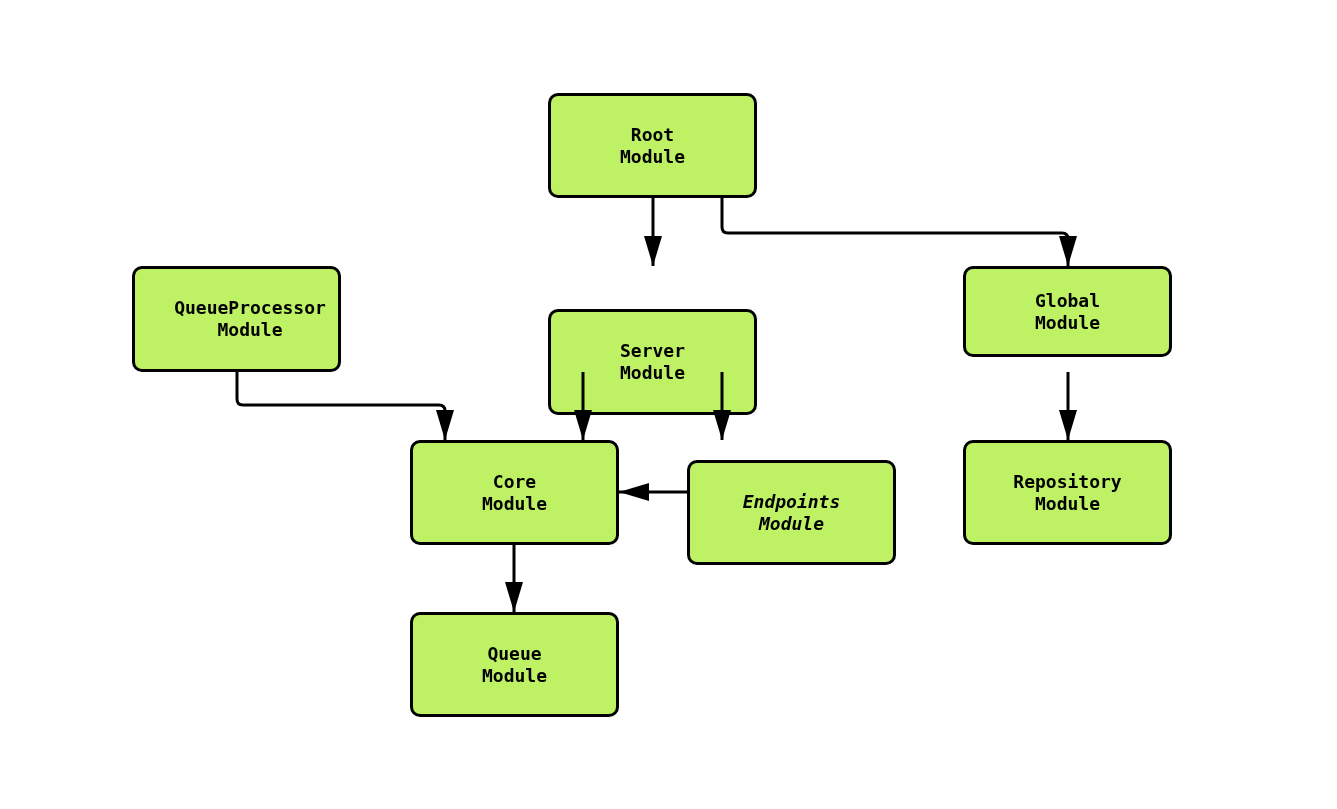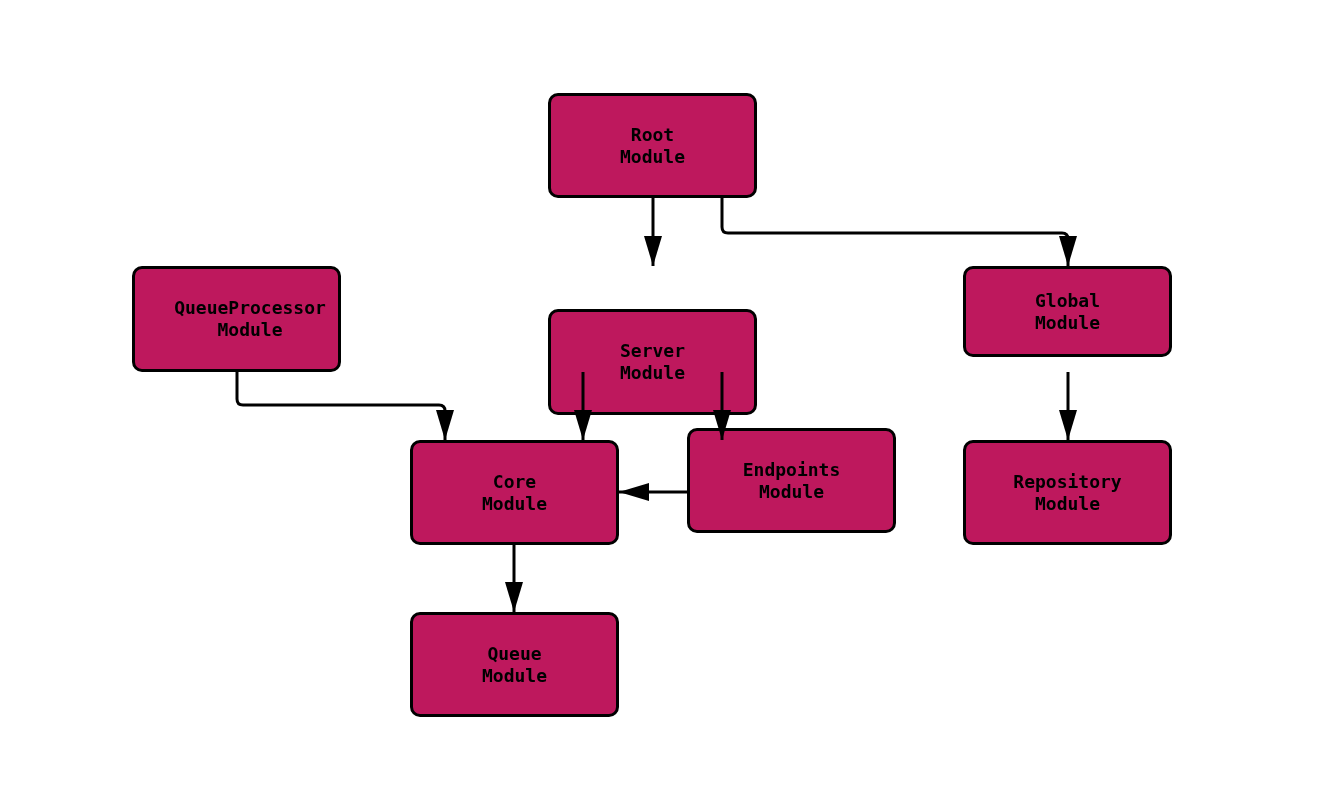--- a/index.html
+++ b/index.html
@@ -13,21 +13,21 @@
     height: 809px;
     background: #ffffff;
     font-family: "DejaVu Sans Mono", "Liberation Mono", monospace;
     overflow: hidden;
   }
   .node {
     position: absolute;
     width: 209px;
     height: 105px;
     box-sizing: border-box;
-    background: #be185d;
+    background: #bef264;
     border: 3px solid #000000;
     border-radius: 10px;
     display: flex;
     align-items: center;
     justify-content: center;
     z-index: 2;
   }
   .node .label {
     font-size: 18px;
     font-weight: bold;
@@ -49,21 +49,21 @@
     stroke: #000000;
     stroke-width: 3;
     fill: none;
   }
   
   #n-root          { left: 548px; top:  93px; }
   #n-queueprocessor{ left: 132px; top: 266px; height:106px;padding-left:27px; }
   #n-server        { left: 548px; top: 266px; height:106px;margin-top:43px; }
   #n-global        { left: 963px; top: 266px; height:91px; }
   #n-core          { left: 410px; top: 440px; }
-  #n-endpoints     { left: 687px; top: 428px; }
+  #n-endpoints     { left: 687px; top: 460px; font-style: italic; }
   #n-repository    { left: 963px; top: 440px; align-items: center; }
   #n-queue         { left: 410px; top: 612px; }
 </style>
 </head>
 <body>
 
 <div class="canvas">
 
   <div class="node" id="n-root">
     <span class="label">Root

